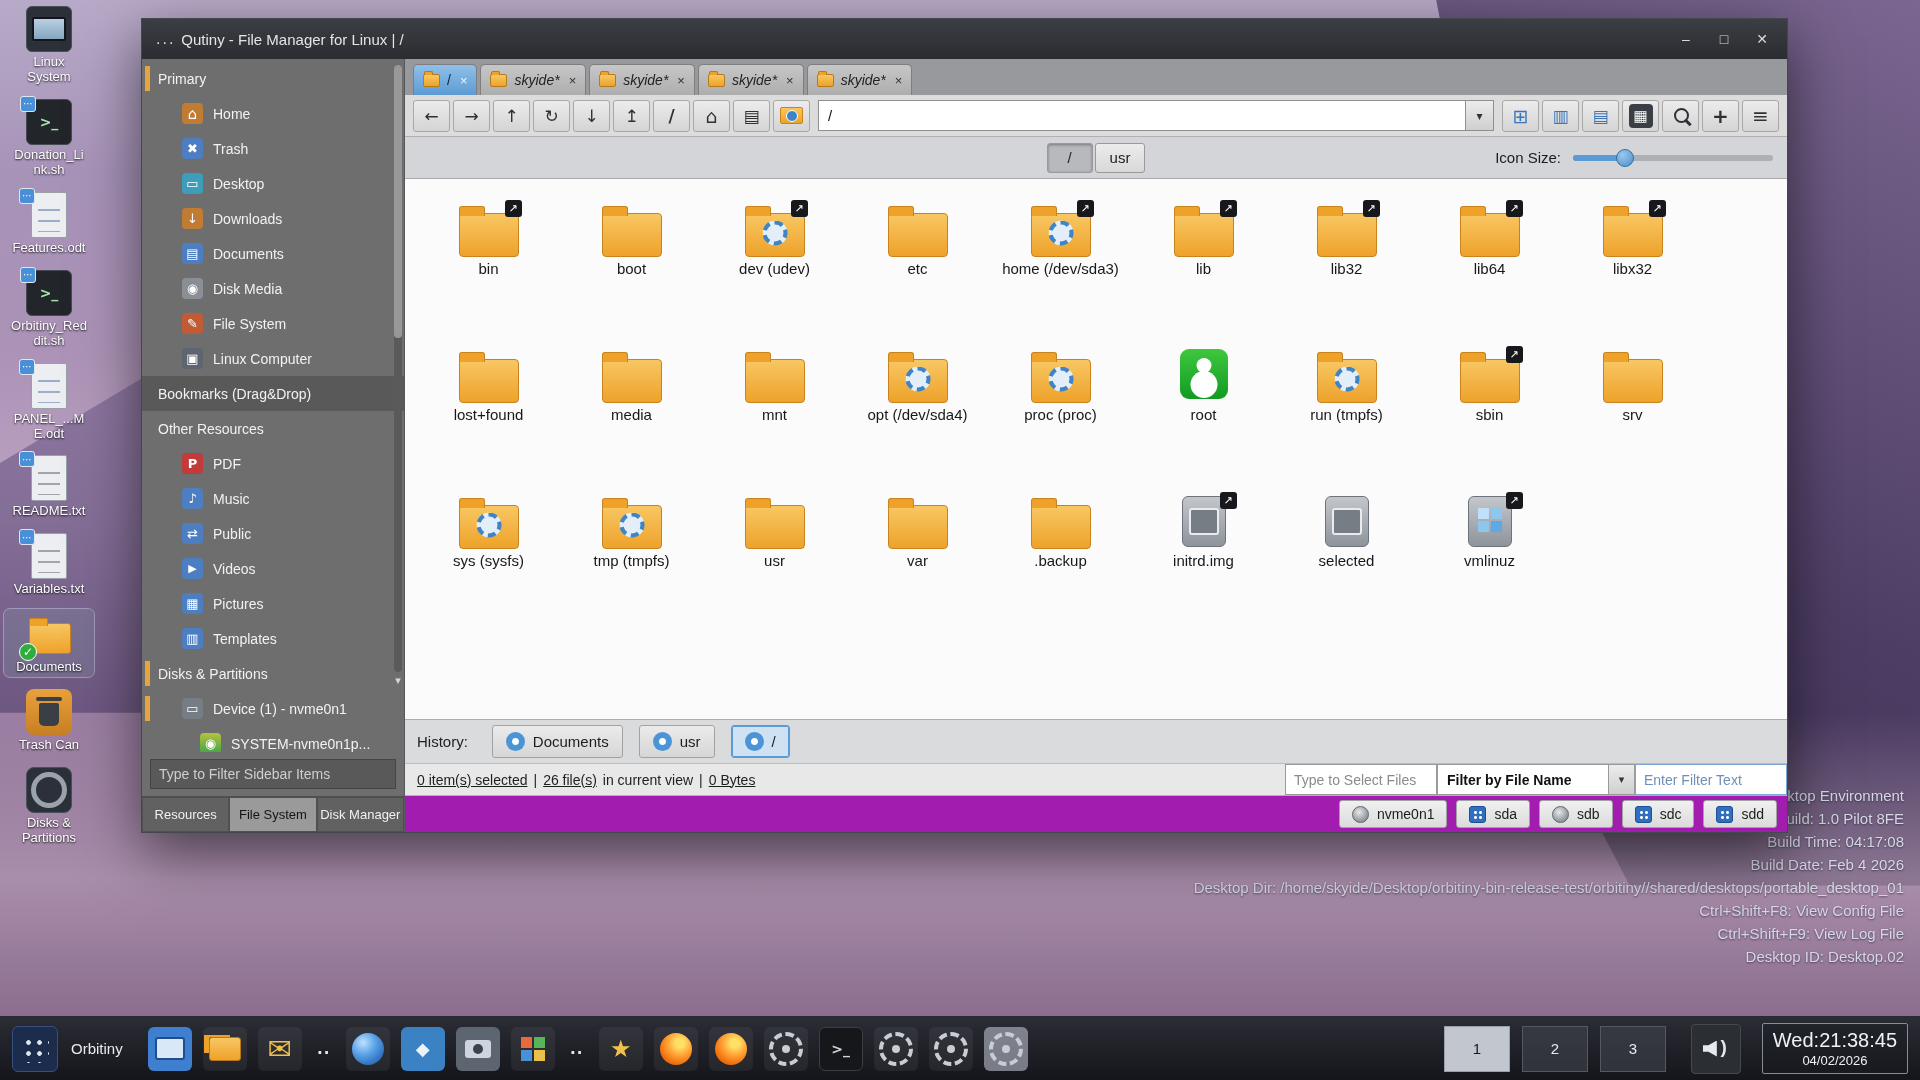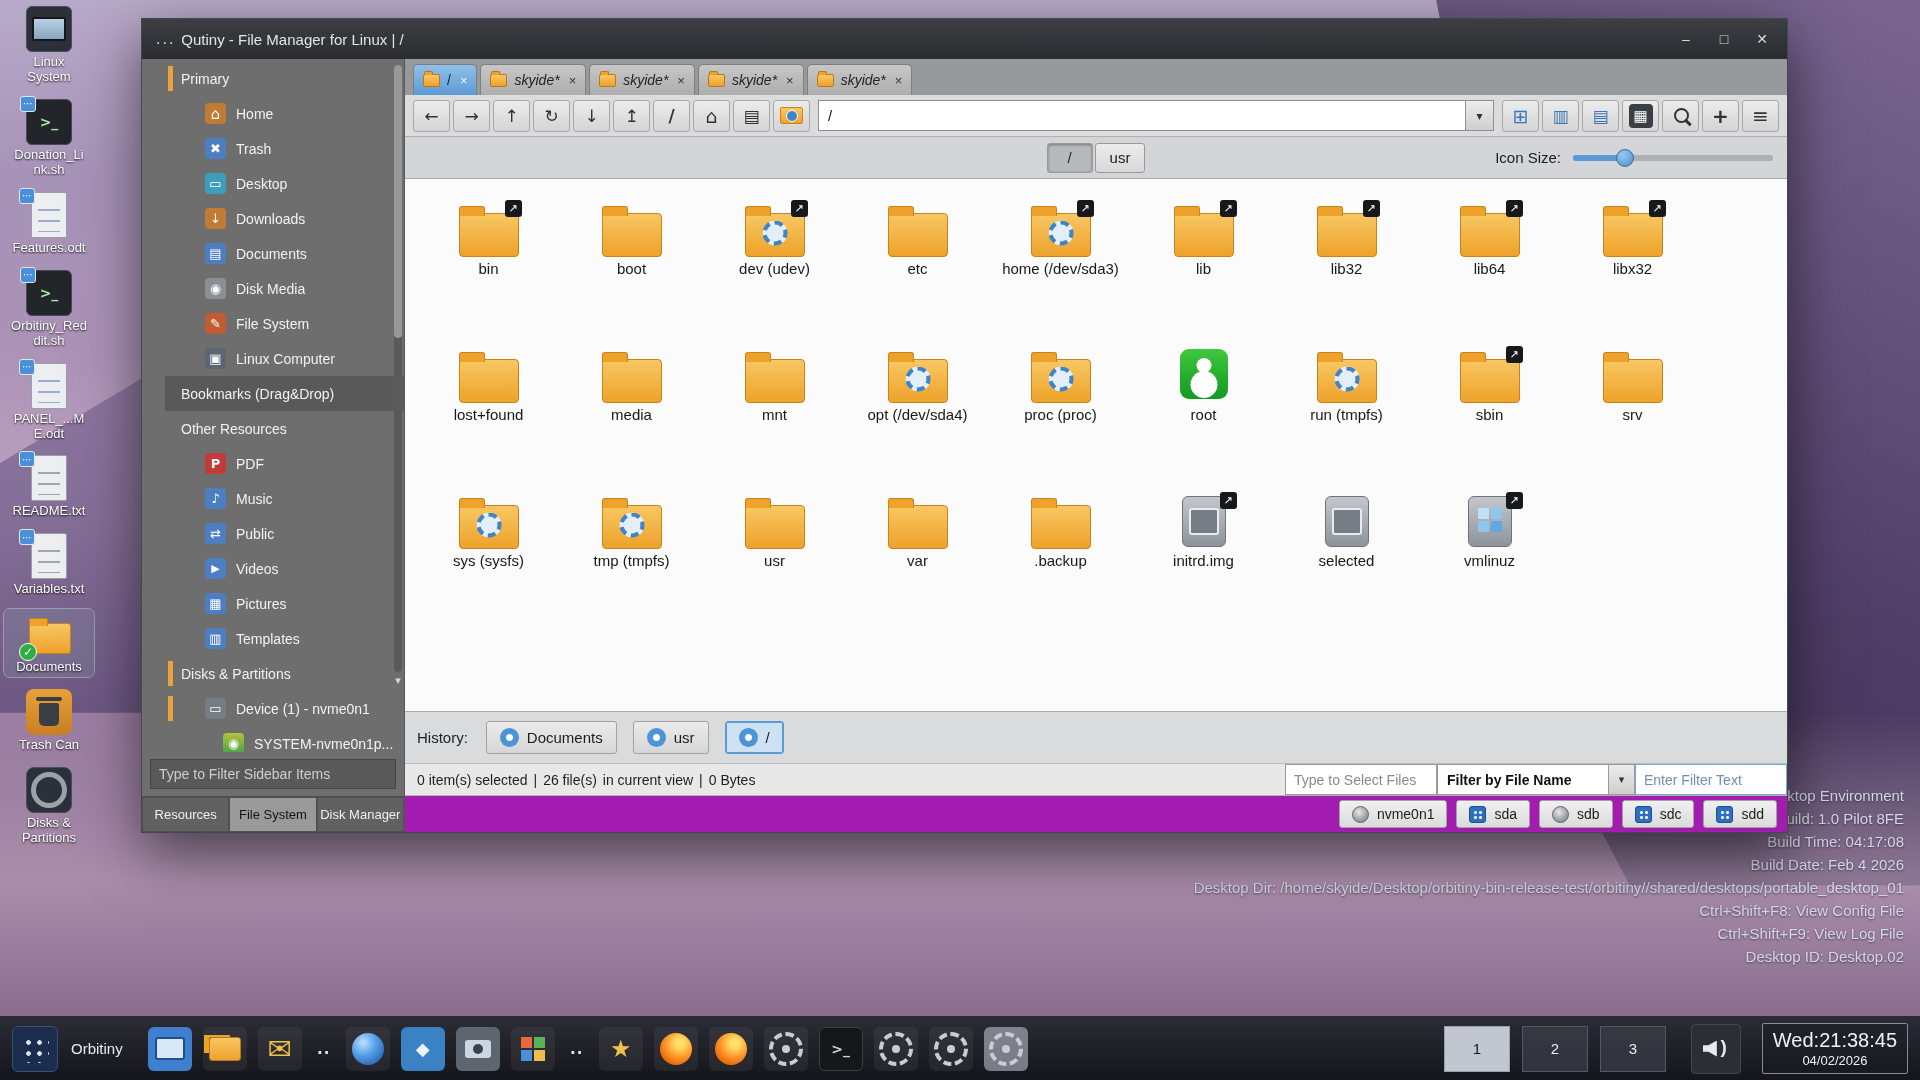--- a/index.html
+++ b/index.html
@@ -58,21 +58,21 @@
   .titlebar { flex:none; height:40px; background:linear-gradient(#3b3e43,#2a2c30); display:flex; align-items:center; padding:0 8px; }
   .menu-dots { background:transparent; border:none; color:#d8dade; font-size:16px; letter-spacing:2px; padding:0 6px; }
   .title { flex:1; text-align:left; color:#e2e4e8; font-size:15px; }
   .win-controls { display:flex; gap:4px; }
   .win-controls button { width:34px; height:26px; background:transparent; border:none; color:#d8dade; font-size:14px; }
   .win-body { flex:1; display:flex; min-height:0; }
 
   
   .sidebar { flex:none; width:263px; background:#6e6e6e; border-right:1px solid #55585c; display:flex; flex-direction:column; position:relative; }
   .sb-list { flex:1; overflow:hidden; padding-top:2px; }
-  .sb-row { height:35px; display:flex; align-items:center; gap:10px; color:#f2f2f2; font-size:14px; position:relative; padding-left:16px;margin-left:23px; }
+  .sb-row { height:35px; display:flex; align-items:center; gap:10px; color:#f2f2f2; font-size:14px; position:relative; padding-left:16px; }
   .sb-row.type-item { padding-left:40px; }
   .sb-row.indent { padding-left:58px; }
   .sb-row.selected { background:#595959; }
   .sb-row.accent::before { content:""; position:absolute; left:3px; top:5px; bottom:5px; width:5px; background:#e8a33d; }
   .sbi { width:21px; height:21px; border-radius:4px; display:inline-flex; align-items:center; justify-content:center; color:#fff; font-size:13px; font-family:"DejaVu Sans",sans-serif; flex:none; }
   .sbi.icon-home { background:#c07c33; } .sbi.icon-home::before { content:"⌂"; font-size:15px; }
   .sbi.icon-trash { background:#4e7ec2; } .sbi.icon-trash::before { content:"✖"; }
   .sbi.icon-desktop { background:#3d9dbb; } .sbi.icon-desktop::before { content:"▭"; }
   .sbi.icon-downloads { background:#c07c33; } .sbi.icon-downloads::before { content:"↓"; }
   .sbi.icon-documents { background:#4e7ec2; } .sbi.icon-documents::before { content:"▤"; }
@@ -161,31 +161,31 @@
   .file-icon.icon-sysfile::before, .file-icon.icon-kernel::before { content:""; position:absolute; inset:5px 9px 2px; background:linear-gradient(#c3c7cc,#8e949b); border:1px solid #6d737a; border-radius:6px; }
   .file-icon.icon-sysfile::after { content:""; position:absolute; left:50%; top:17px; transform:translateX(-50%); width:26px; height:23px; background:#777d85; border:2px solid #e9ebee; border-radius:3px; }
   .file-icon.icon-kernel::after { content:""; position:absolute; left:19px; top:17px; width:11px; height:11px; background:#bfe0f8; box-shadow:13px 0 #8ec6ee, 0 13px #8ec6ee, 13px 13px #5fa8e8; }
   .emblem { display:none; position:absolute; left:50%; top:58%; transform:translate(-50%,-50%); z-index:2; }
   .emblem.emblem-mount { display:block; width:25px; height:25px; border-radius:50%; background:#e4eef8; border:4px dashed #3d85c8; }
   .fbadge { display:none; position:absolute; top:1px; right:-2px; z-index:3; }
   .fbadge.badge-link { display:flex; width:17px; height:17px; background:#16181b; border-radius:3px; color:#fff; align-items:center; justify-content:center; font-size:11px; }
   .fbadge.badge-link::before { content:"↗"; }
   .file-label { margin-top:3px; font-size:15px; color:#17181a; text-align:center; line-height:1.15; max-width:122px; }
 
-  .historybar { flex:none; height:52px; background:#dadbdc; border-top:1px solid #aeaeae; display:flex; align-items:center; gap:18px; padding-left:12px; }
+  .historybar { flex:none; height:44px; background:#dadbdc; border-top:1px solid #aeaeae; display:flex; align-items:center; gap:24px; padding-left:12px; }
   .hist-label { font-size:15px; color:#222; }
   .hist-items { display:flex; gap:16px; }
   .hist-btn { display:inline-flex; align-items:center; gap:8px; height:33px; padding:0 13px; font-size:15px; color:#1d1d1d;
     background:linear-gradient(#ebebeb,#d6d6d6); border:1px solid #a2a2a2; border-radius:3px; }
   .hist-btn.active { background:#cfe2f3; border:1px solid var(--accent,#5b9bd5); box-shadow:inset 0 0 0 1px var(--accent,#5b9bd5); }
   .hist-ico { width:19px; height:19px; border-radius:50%; background:radial-gradient(circle,#fff 0 22%,#4b94d6 30% 72%,#1d5c99 78%); }
 
   .statusbar { flex:none; height:32px; background:#e8e8e8; border-top:1px solid #bcbcbc; display:flex; align-items:center; padding-left:12px; font-size:14px; color:#1e1e1e; }
   .status-text { display:flex; gap:6px; white-space:nowrap; }
-  .u { }
+  .u { text-decoration:underline; }
   .status-controls { margin-left:auto; display:flex; height:100%; }
   .sc-input { width:152px; border:1px solid #9a9a9a; background:#fff; font-size:14px; padding:0 8px; }
   .sc-input::placeholder { color:#8a8a8a; }
   .sc-input.filter { border:1px solid #7ba7d0; }
   .sc-input.filter::placeholder { color:#6f8fb5; }
   .combo { width:198px; background:#fff; border:1px solid #9a9a9a; display:flex; align-items:center; justify-content:space-between; padding-left:9px; font-size:14px; font-weight:700; color:#111; }
   .combo-arrow { width:26px; height:100%; background:linear-gradient(#ececec,#cfcfcf); border-left:1px solid #9a9a9a; display:flex; align-items:center; justify-content:center; font-size:11px; color:#333; font-family:"DejaVu Sans",sans-serif; }
   .combo-arrow::before { content:"▾"; }
 
   .devicebar { flex:none; height:37px; background:#a21caf; border-top:1px solid #b2b2b2; display:flex; align-items:center; justify-content:flex-end; gap:9px; padding-right:10px; }

